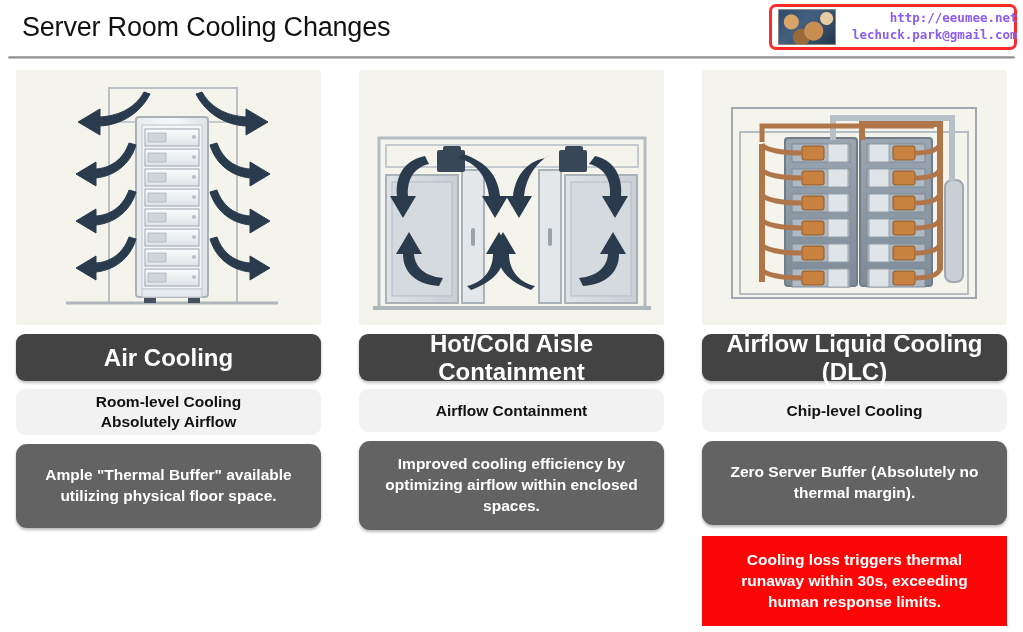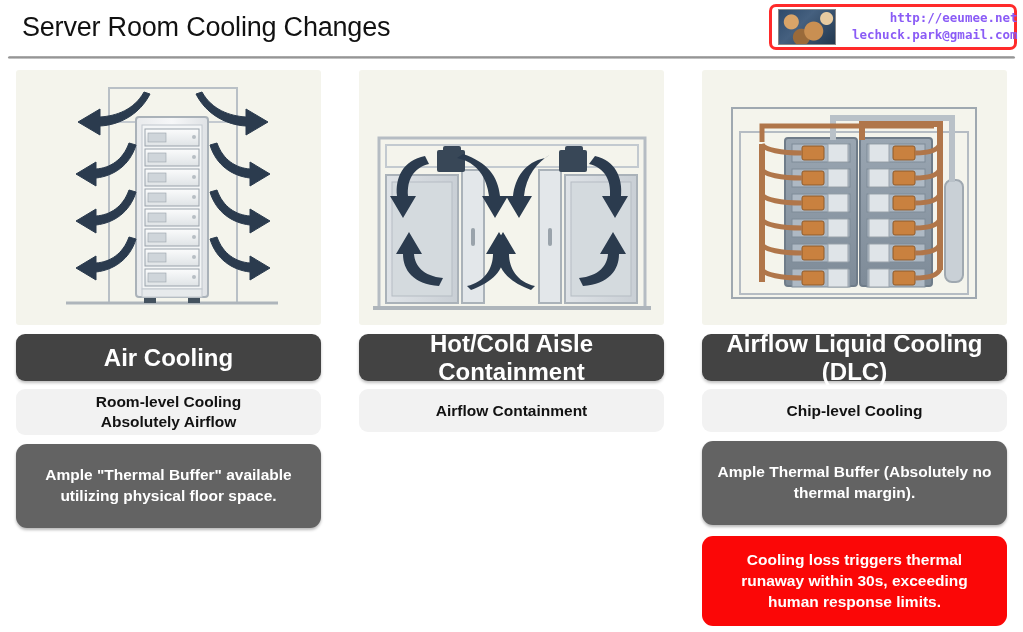--- a/index.html
+++ b/index.html
@@ -76,21 +76,21 @@
   
   .desc-box{
     margin-top:9px;border-radius:11px;background:#636363;
     color:#ffffff;font-size:15.5px;font-weight:bold;text-align:center;
     line-height:1.35;padding:13px 12px;box-sizing:border-box;
     box-shadow:0 2px 3px rgba(0,0,0,.28);
     min-height:84px;display:flex;align-items:center;justify-content:center;
   }
   
   .alert-box{
-    margin-top:11px;border-radius:11px;background:#fb0707;
+    margin-top:11px;border-radius:0;background:#fb0707;
     color:#ffffff;font-size:15.5px;font-weight:bold;text-align:center;
     line-height:1.37;padding:13px 12px;box-sizing:border-box;
     min-height:85px;display:flex;align-items:center;justify-content:center;
   }
 </style>
 </head>
 <body>
 
 <div class="page-title">Server Room Cooling Changes</div>
 <div class="title-rule"></div>
@@ -257,20 +257,23 @@
         </g>
       </svg>
     </div>
 
     <div class="head-pill">Hot/Cold Aisle Containment</div>
 
     <div class="sub-pill">
       <span>Airflow Containment</span>
     </div>
 
+    <div class="desc-box">
+      <span>Improved cooling efficiency by optimizing airflow within enclosed spaces.</span>
+    </div>
   </div>
 
   <div class="col">
     <div class="img-panel">
       <svg viewBox="0 0 305 255" xmlns="http://www.w3.org/2000/svg">
         <defs>
           <linearGradient id="cabG" x1="0" y1="0" x2="0" y2="1">
             <stop offset="0" stop-color="#9aa6b2"></stop>
               <stop offset="1" stop-color="#7e8b98"></stop>
           </linearGradient>
@@ -356,21 +359,21 @@
       </svg>
     </div>
 
     <div class="head-pill">Airflow Liquid Cooling (DLC)</div>
 
     <div class="sub-pill">
       <span>Chip-level Cooling</span>
     </div>
 
     <div class="desc-box">
-      <span>Ample Thermal Buffer (Absolutely no thermal margin).</span>
+      <span>Zero Server Buffer (Absolutely no thermal margin).</span>
     </div>
 
     <div class="alert-box">
       <span>Cooling loss triggers thermal runaway within 30s, exceeding human response limits.</span>
     </div>
   </div>
 
 </div>
 
 </body></html>

